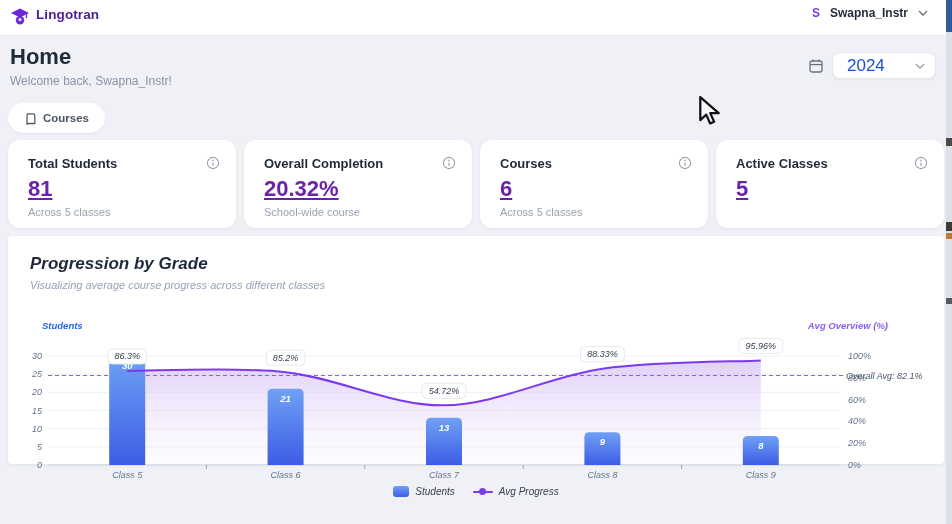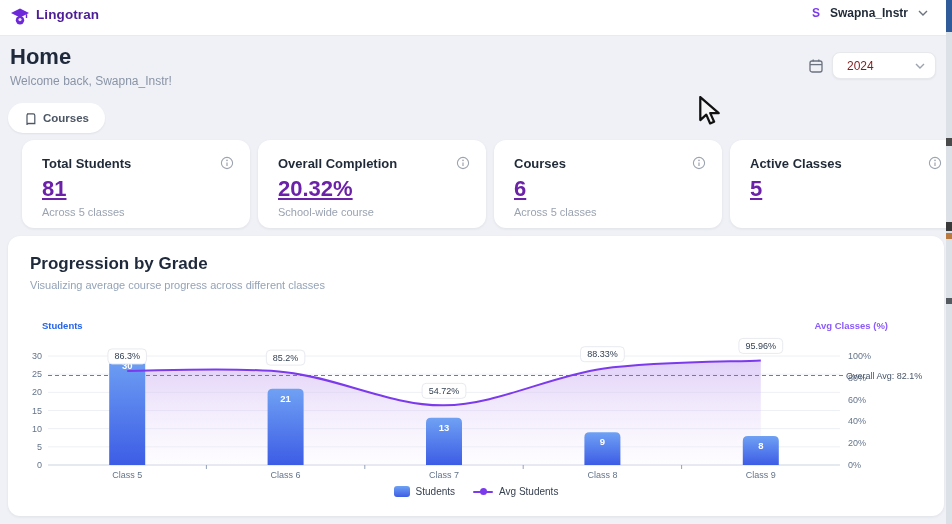--- a/index.html
+++ b/index.html
@@ -15,37 +15,37 @@
 
   
   .sliver { position:absolute; right:0; top:0; width:6px; height:524px; background:#DCE0E7; z-index:9; }
   .sliver span { position:absolute; left:0; width:6px; display:block; }
 
   
   .page-title { position:absolute; left:10px; top:44px; font-size:22px; font-weight:700; color:#1E293B; }
   .welcome { position:absolute; left:10px; top:74px; font-size:12px; color:#8A94A6; }
   .year-group { position:absolute; left:808px; top:52px; display:flex; align-items:center; gap:8px; }
   .year-select { width:104px; height:27px; background:#fff; border:1px solid #E6E8EC; border-radius:8px; box-shadow:0 1px 2px rgba(16,24,40,.05); display:flex; align-items:center; justify-content:space-between; padding:0 10px 0 14px; cursor:pointer; }
-  .year-value { font-size:12px; color:#7f1d1d;text-align:right; }
+  .year-value { font-size:17px; color:#1d4ed8;text-align:right; }
 
   
   .tabs { position:absolute; left:8px; top:103px; height:30px; background:#fff; border-radius:16px; box-shadow:0 1px 2px rgba(16,24,40,.07); display:flex; align-items:center; padding:3px; gap:2px; }
   .tab { height:24px; border-radius:12px; display:flex; align-items:center; gap:6px; padding:0 13px; font-size:11.5px; font-weight:600; cursor:pointer; }
   .tab.active { background:linear-gradient(90deg,#6D28D9,#7C3AED); color:#fff; }
   .tab.inactive { background:#fff; color:#4B5563; }
 
   
-  .card { position:absolute; top:140px; width:228px; height:88px; background:#fff; border-radius:12px; box-shadow:0 1px 3px rgba(16,24,40,.07);margin-left:14px; }
+  .card { position:absolute; top:140px; width:228px; height:88px; background:#fff; border-radius:12px; box-shadow:0 1px 3px rgba(16,24,40,.07); }
   .card .c-title { position:absolute; left:20px; top:16px; font-size:13px; font-weight:600; color:#1F2937; }
   .card .c-value { position:absolute; left:20px; top:36px; font-size:22px; font-weight:700; color:#6B21A8;text-decoration:underline; }
   .card .c-sub { position:absolute; left:20px; top:66px; font-size:11px; color:#9AA3B2; }
   .card .info { position:absolute; right:16px; top:16px; cursor:pointer; }
 
   
-  .chart-card { position:absolute; left:8px; top:236px; width:936px; height:280px; background:#fff; border-radius:12px; box-shadow:0 1px 3px rgba(16,24,40,.07); }
+  .chart-card { position:absolute; left:8px; top:236px; width:936px; height:228px; background:#fff; border-radius:4px; box-shadow:0 1px 3px rgba(16,24,40,.07);font-style:italic; }
   .chart-title { position:absolute; left:22px; top:18px; font-size:17px; font-weight:600; color:#1E293B; }
   .chart-sub { position:absolute; left:22px; top:43px; font-size:11px; color:#94A3B8; }
   .chart-wrap { position:absolute; left:16px; top:84px; width:904px; height:186px; }
   .axis-title-left { position:absolute; left:18px; top:0; font-size:9.5px; font-weight:700; color:#2563EB; }
   .axis-title-right { position:absolute; right:40px; top:0; font-size:9.5px; font-weight:700; color:#8B5CF6; }
   #chart-svg { position:absolute; left:0; top:14px; width:904px; height:150px; }
   svg text.tick { font-size:9px; fill:#64748B; font-family:"Liberation Sans",sans-serif; }
   svg text.barval { font-size:9.5px; font-weight:700; fill:#fff; font-family:"Liberation Sans",sans-serif; }
   svg text.ptlabel { font-size:9px; fill:#334155; font-family:"Liberation Sans",sans-serif; }
   svg text.ref { font-size:9px; fill:#475569; font-family:"Liberation Sans",sans-serif; }
@@ -157,21 +157,21 @@
       </svg></div>
   <div class="c-value">5</div>
   <div class="c-sub"></div>
 </div>
 
 <div class="chart-card">
   <div class="chart-title">Progression by Grade</div>
   <div class="chart-sub">Visualizing average course progress across different classes</div>
   <div class="chart-wrap">
     <div class="axis-title-left">Students</div>
-    <div class="axis-title-right">Avg Classes (%)</div>
+    <div class="axis-title-right">Avg Overview (%)</div>
     <svg id="chart-svg" viewBox="0 0 904 150">
         <defs>
           <linearGradient id="barGrad" x1="0" y1="0" x2="0" y2="1">
             <stop offset="0%" stop-color="#6FA1F4"></stop>
             <stop offset="100%" stop-color="#3D5CE5"></stop>
           </linearGradient>
           <linearGradient id="areaGrad" x1="0" y1="0" x2="0" y2="1">
             <stop offset="0%" stop-color="#C7A9F2" stop-opacity="0.55"></stop>
             <stop offset="100%" stop-color="#F3EBFD" stop-opacity="0.15"></stop>
           </linearGradient>
@@ -230,21 +230,21 @@
         <rect x="714.9000000000001" y="4.4036000000000115" width="43.8" height="15" rx="4" fill="#fff" stroke="#E8EAEE"></rect>
         <text x="736.8000000000001" y="14.903600000000012" text-anchor="middle" class="ptlabel">95.96%</text>
       </svg>
     <div class="legend">
       <div class="legend-item">
         <span class="swatch-bar"></span>
         <span class="legend-label">Students</span>
       </div>
       <div class="legend-item">
         <span class="swatch-line"></span>
-        <span class="legend-label">Avg Students</span>
+        <span class="legend-label">Avg Progress</span>
       </div>
     </div>
   </div>
 </div>
 
 <svg class="cursor" width="26" height="30" viewBox="0 0 24 28">
   <path d="M2 1 L2 22.5 L7.6 17.4 L11.2 25.6 L14.9 24 L11.3 16 L19.2 16 Z" fill="#F7F7F7" stroke="#111" stroke-width="2.1" stroke-linejoin="round"></path>
 </svg>
 
 </body></html>

